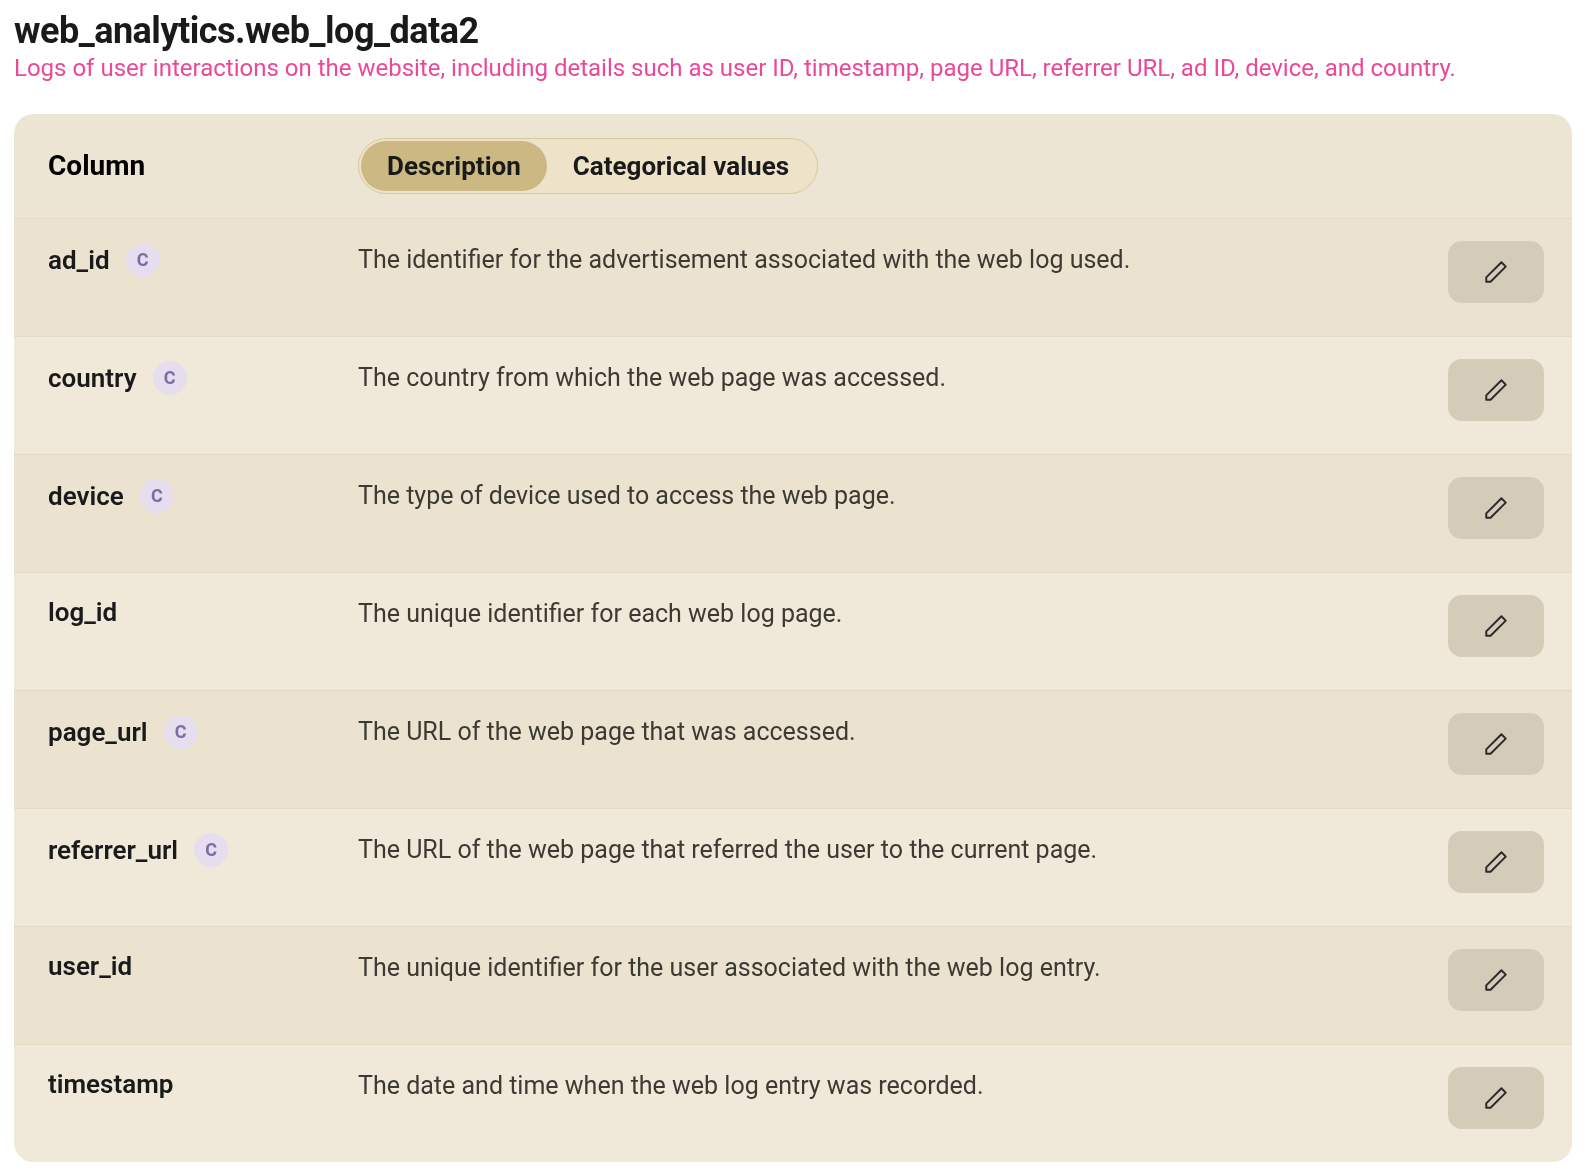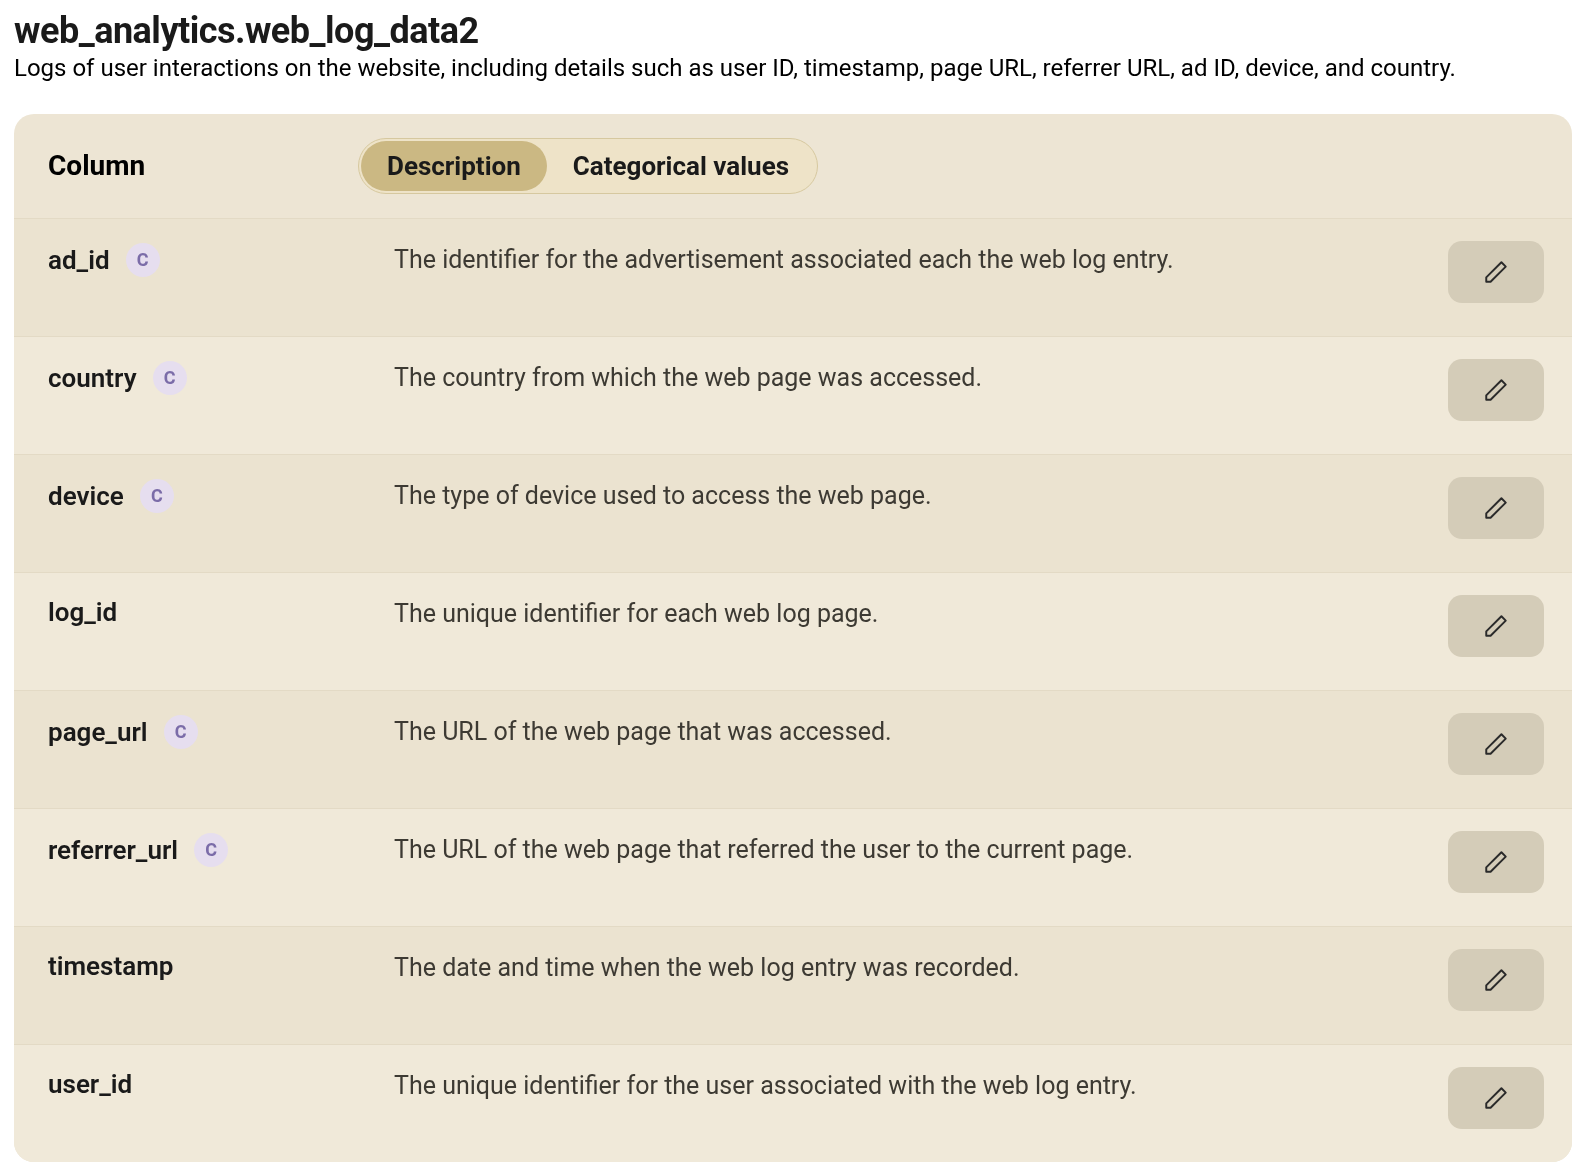--- a/index.html
+++ b/index.html
@@ -16,21 +16,21 @@
   .title {
     font-size: 36px;
     font-weight: 700;
     letter-spacing: -0.5px;
     color: #1a1a1a;
     margin-bottom: 0;
   }
   .subtitle {
     font-size: 24px;
     font-weight: 400;
-    color: #000000;
+    color: #ec4899;
     margin-bottom: 28px;
     line-height: 1.4;
   }
   .panel {
     background: #ede5d4;
     border-radius: 20px;
     overflow: hidden;
   }
   .panel-header {
     display: flex;
@@ -73,21 +73,20 @@
   .rows {
     display: flex;
     flex-direction: column;
   }
   .row {
     display: flex;
     align-items: flex-start;
     padding: 22px 28px 22px 34px;
     min-height: 118px;
     border-top: 1px solid #e3dac5;
-    gap: 36px;
   }
   .row:nth-child(even) {
     background: #f0e9d9;
   }
   .row:nth-child(odd) {
     background: #ebe3d0;
   }
   .col-name-wrap {
     width: 310px;
     display: flex;
@@ -155,21 +154,21 @@
         <div class="tab">Categorical values</div>
       </div>
     </div>
 
     <div class="rows" id="rows-container">
   <div class="row">
     <div class="col-name-wrap">
       <span class="col-name">ad_id</span>
       <span class="badge">C</span>
     </div>
-    <div class="col-desc">The identifier for the advertisement associated each the web log entry.</div>
+    <div class="col-desc">The identifier for the advertisement associated with the web log used.</div>
     <div class="col-actions">
       <button class="edit-btn" type="button">
         <svg viewBox="0 0 24 24" fill="none" stroke="currentColor" stroke-width="1.8" stroke-linecap="round" stroke-linejoin="round">
           <path d="M17 3l4 4L7 21H3v-4L17 3z"></path>
         </svg>
       </button>
     </div>
   </div>
 
   <div class="row">
@@ -242,42 +241,42 @@
       <button class="edit-btn" type="button">
         <svg viewBox="0 0 24 24" fill="none" stroke="currentColor" stroke-width="1.8" stroke-linecap="round" stroke-linejoin="round">
           <path d="M17 3l4 4L7 21H3v-4L17 3z"></path>
         </svg>
       </button>
     </div>
   </div>
 
   <div class="row">
     <div class="col-name-wrap">
+      <span class="col-name">user_id</span>
+
+    </div>
+    <div class="col-desc">The unique identifier for the user associated with the web log entry.</div>
+    <div class="col-actions">
+      <button class="edit-btn" type="button">
+        <svg viewBox="0 0 24 24" fill="none" stroke="currentColor" stroke-width="1.8" stroke-linecap="round" stroke-linejoin="round">
+          <path d="M17 3l4 4L7 21H3v-4L17 3z"></path>
+        </svg>
+      </button>
+    </div>
+  </div>
+
+  <div class="row">
+    <div class="col-name-wrap">
       <span class="col-name">timestamp</span>
 
     </div>
     <div class="col-desc">The date and time when the web log entry was recorded.</div>
     <div class="col-actions">
       <button class="edit-btn" type="button">
         <svg viewBox="0 0 24 24" fill="none" stroke="currentColor" stroke-width="1.8" stroke-linecap="round" stroke-linejoin="round">
           <path d="M17 3l4 4L7 21H3v-4L17 3z"></path>
         </svg>
       </button>
     </div>
   </div>
-
-  <div class="row">
-    <div class="col-name-wrap">
-      <span class="col-name">user_id</span>
-
-    </div>
-    <div class="col-desc">The unique identifier for the user associated with the web log entry.</div>
-    <div class="col-actions">
-      <button class="edit-btn" type="button">
-        <svg viewBox="0 0 24 24" fill="none" stroke="currentColor" stroke-width="1.8" stroke-linecap="round" stroke-linejoin="round">
-          <path d="M17 3l4 4L7 21H3v-4L17 3z"></path>
-        </svg>
-      </button>
-    </div>
-  </div>
 </div>
   </div>
 </div>
 
 </body></html>

